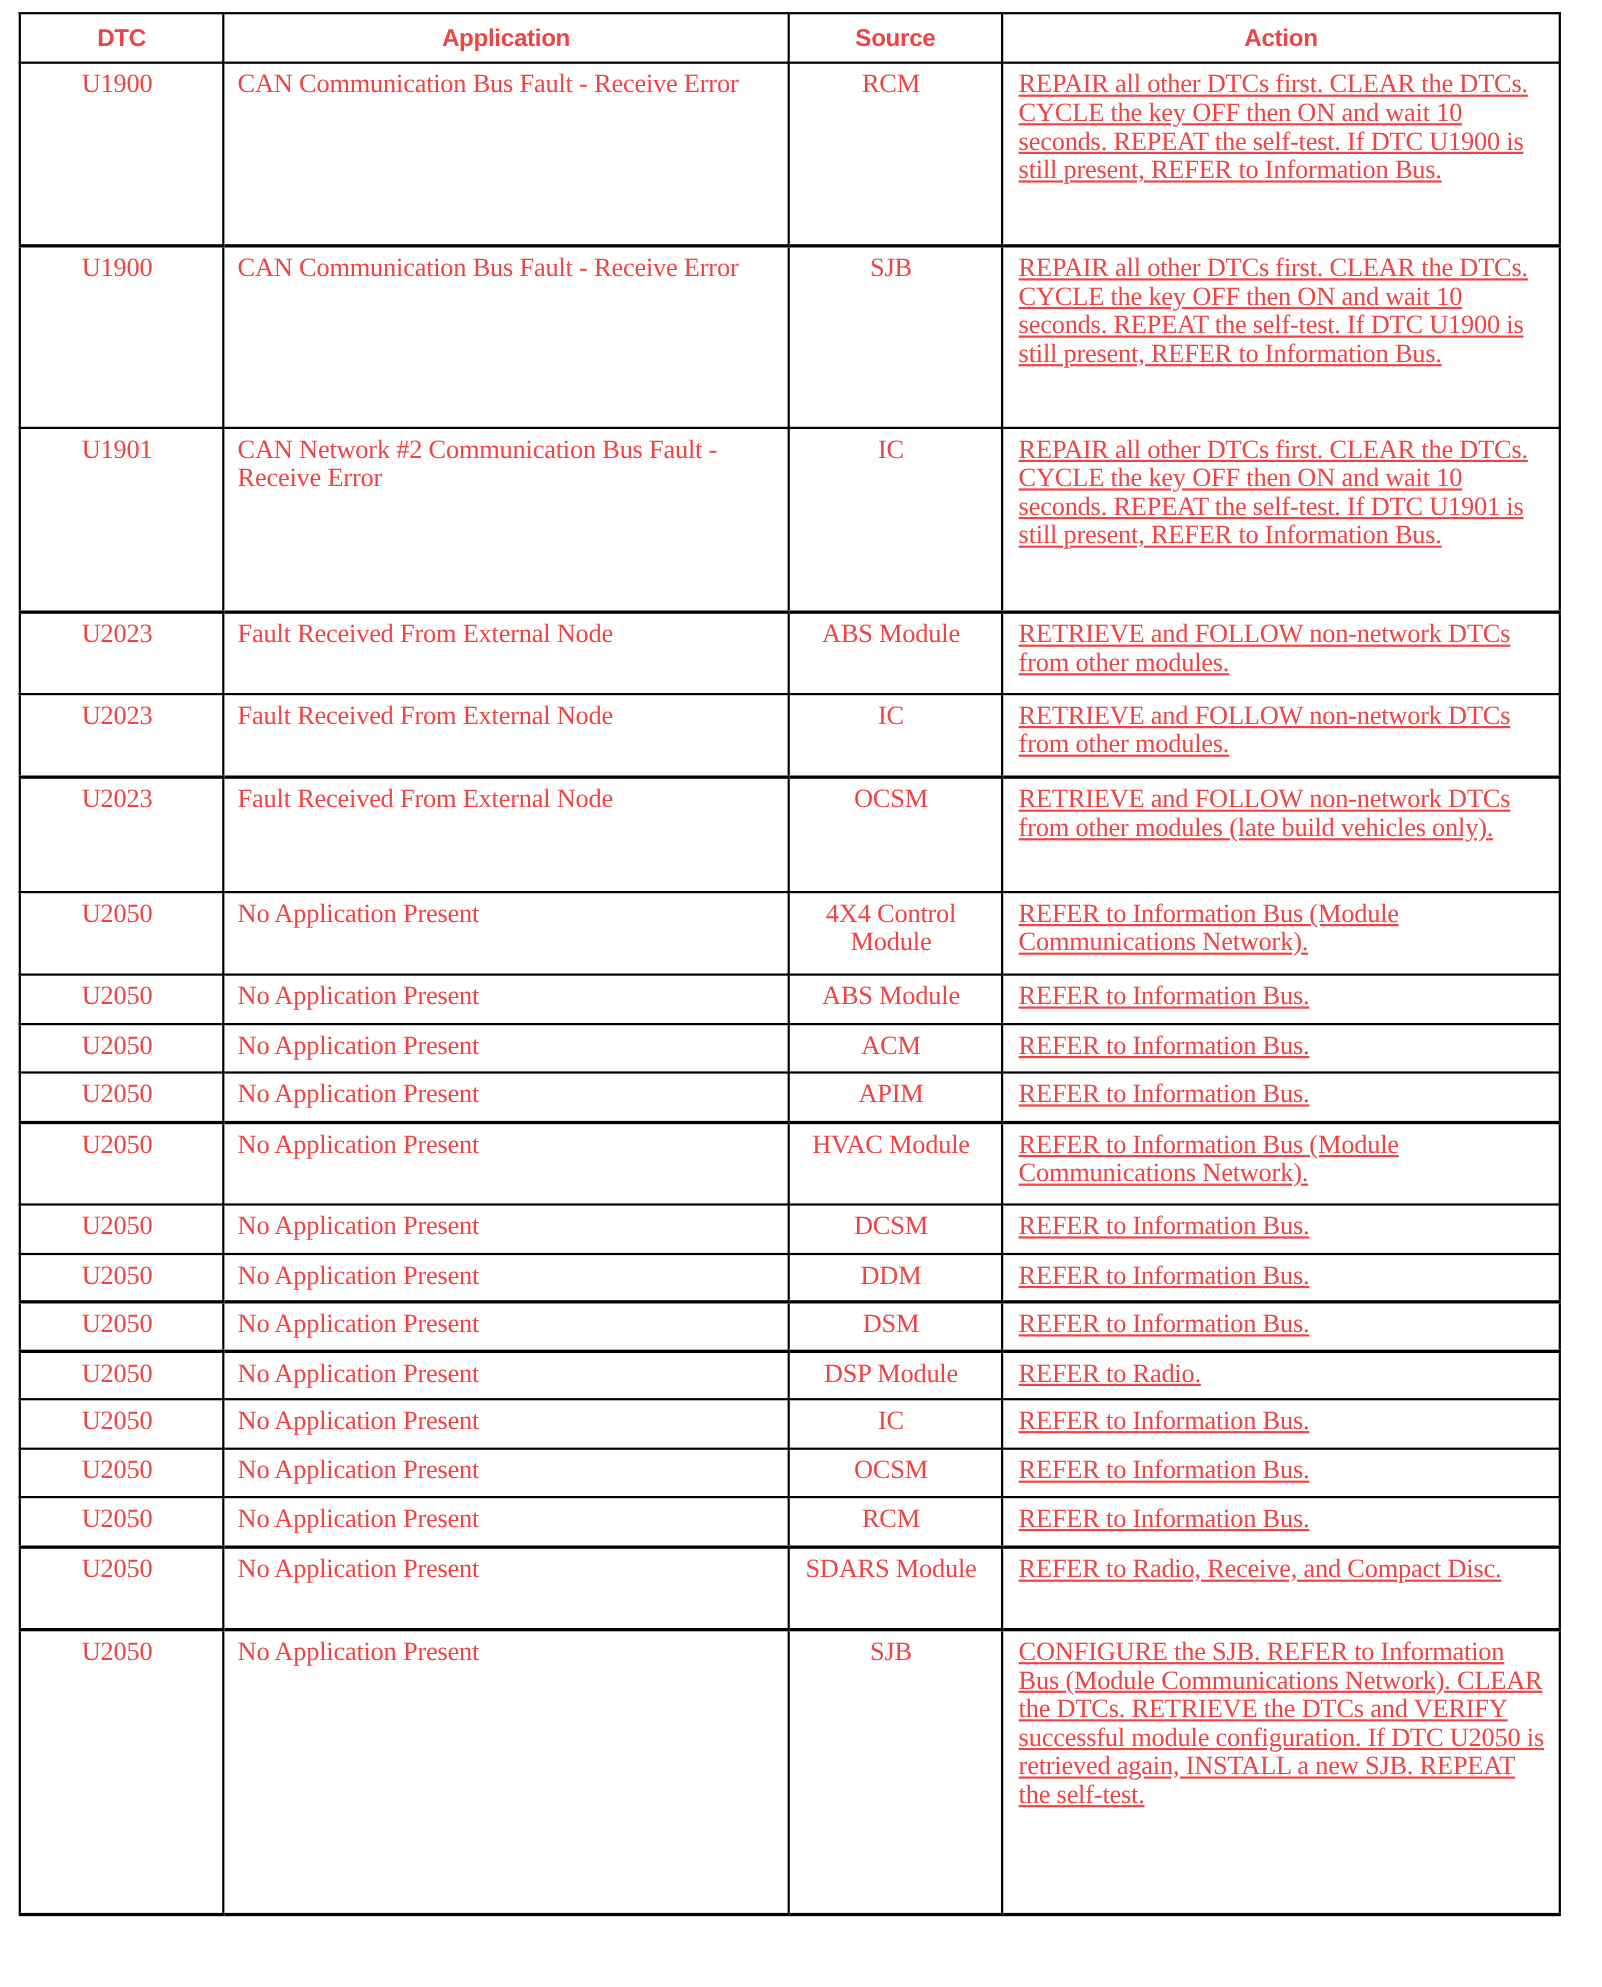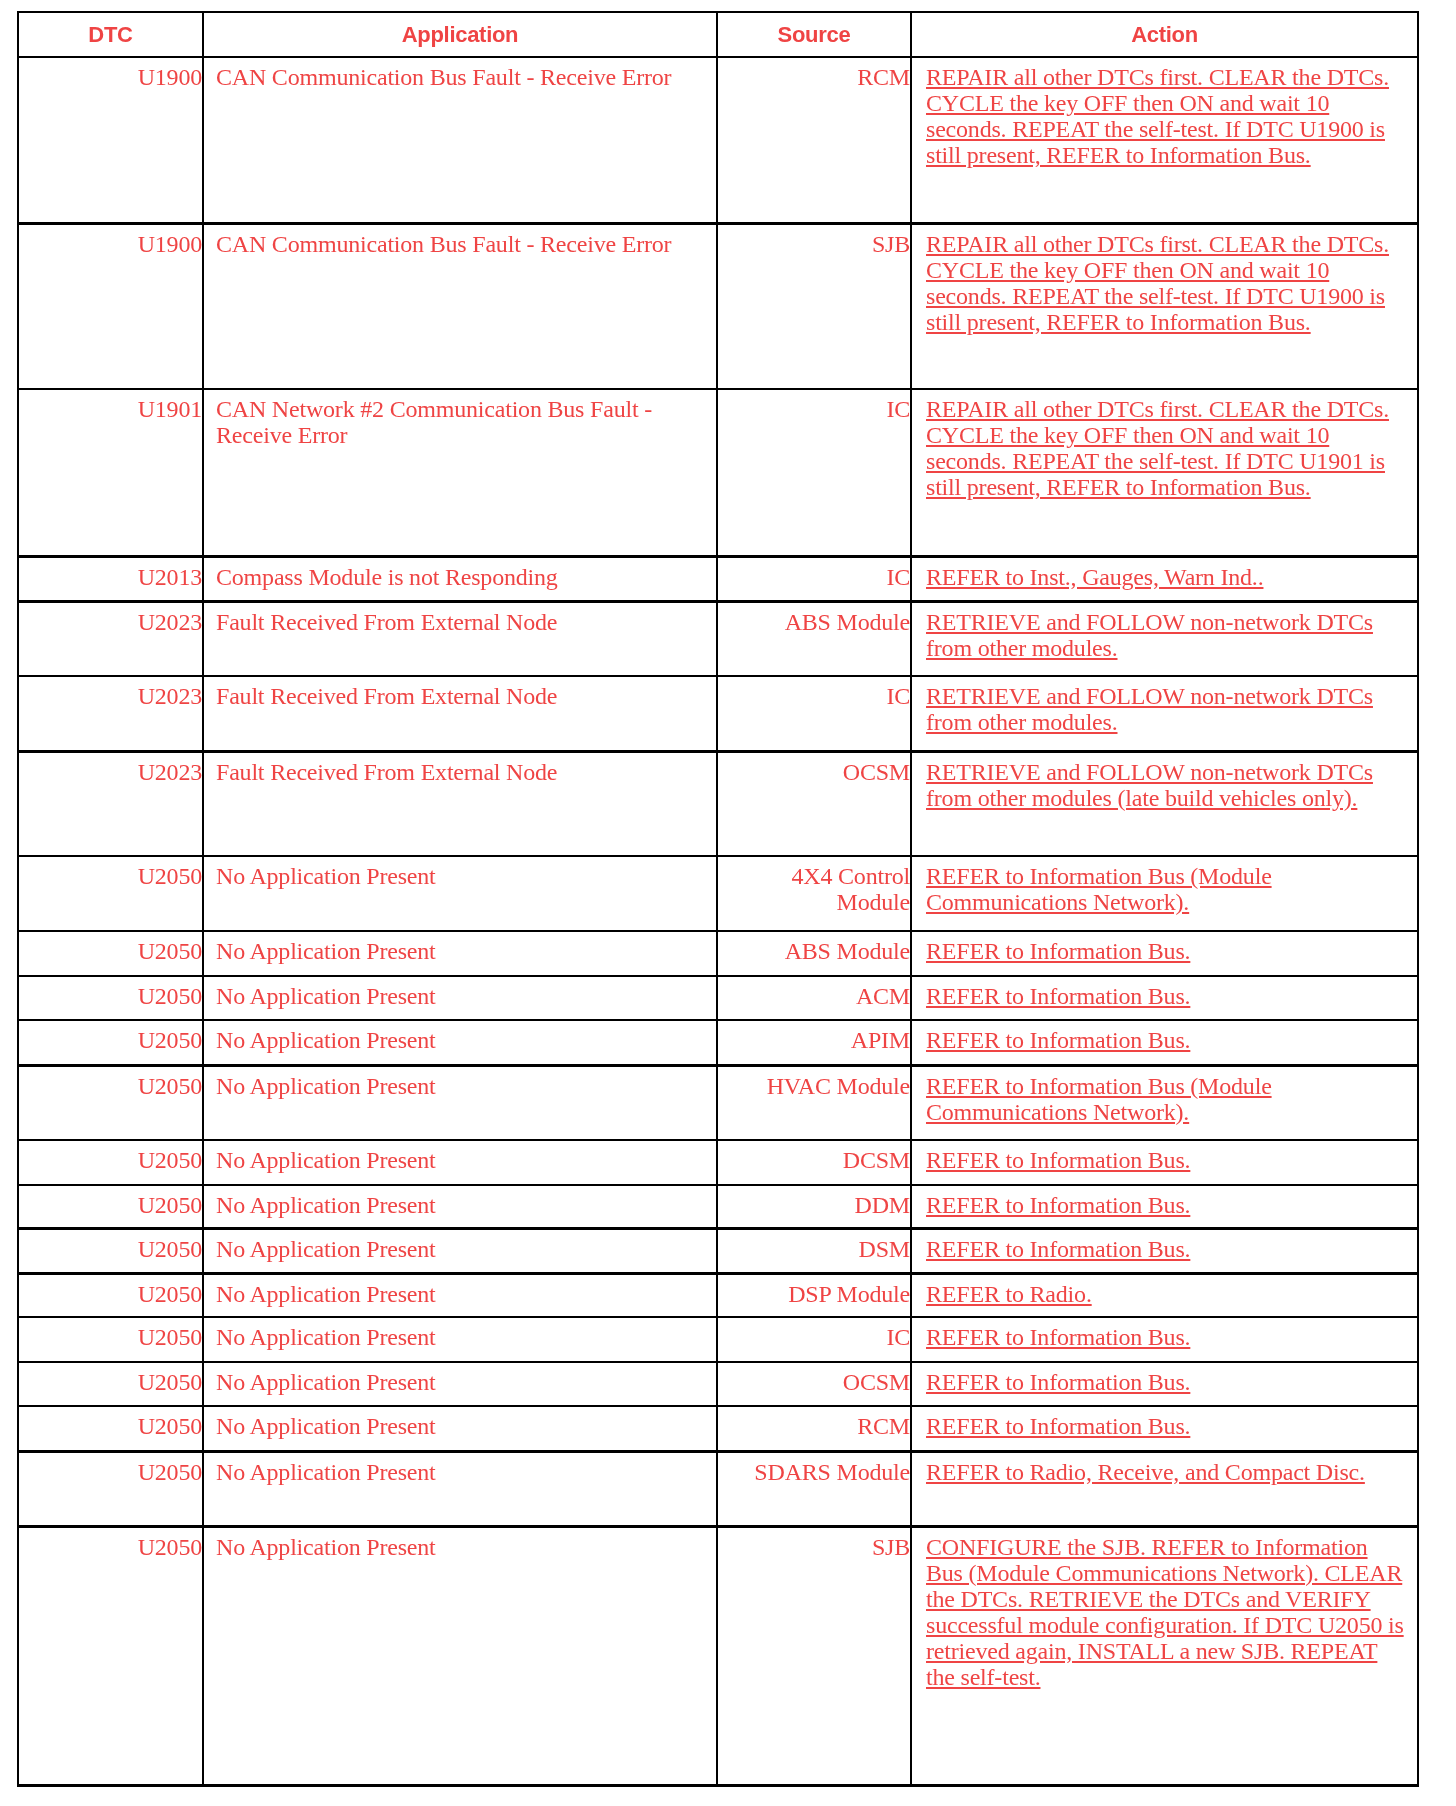--- a/index.html
+++ b/index.html
@@ -31,21 +31,21 @@
     #dtc-table td {
       font-family: "Liberation Serif", serif;
       font-size: 24px;
       line-height: 26px;
       padding: 6px 8px 4px 12px;
       border-left: 2px solid #000;
       border-right: 2px solid #000;
       vertical-align: top;
       letter-spacing: -0.2px;
     }
-    #dtc-table td.dtc, #dtc-table td.src { text-align: right; padding-left: 4px; padding-right: 0; }
+    #dtc-table td.dtc, #dtc-table td.src { text-align: center; padding-left: 4px; padding-right: 12px; }
     #dtc-table td.act { padding-left: 14px; padding-right: 8px; text-decoration: underline; }
     #dtc-table tr.row td { border-top: 2px solid #000; border-bottom: 2px solid #000; }
     #dtc-table tr.row.thick td { border-bottom: 3px solid #000; }
   </style>
 </head>
 <body>
 
 <table id="dtc-table">
   <colgroup>
     <col class="c-dtc">
@@ -72,26 +72,20 @@
         <td class="dtc">U1900</td>
         <td class="desc">CAN Communication Bus Fault - Receive Error</td>
         <td class="src">SJB</td>
         <td class="act">REPAIR all other DTCs first. CLEAR the DTCs. CYCLE the key OFF then ON and wait 10 seconds. REPEAT the self-test. If DTC U1900 is still present, REFER to Information Bus.</td>
       </tr>
     <tr class="row thick" style="height:167px">
         <td class="dtc">U1901</td>
         <td class="desc">CAN Network #2 Communication Bus Fault - Receive Error</td>
         <td class="src">IC</td>
         <td class="act">REPAIR all other DTCs first. CLEAR the DTCs. CYCLE the key OFF then ON and wait 10 seconds. REPEAT the self-test. If DTC U1901 is still present, REFER to Information Bus.</td>
-      </tr>
-    <tr class="row thick" style="height:45px">
-        <td class="dtc">U2013</td>
-        <td class="desc">Compass Module is not Responding</td>
-        <td class="src">IC</td>
-        <td class="act">REFER to Inst., Gauges, Warn Ind..</td>
       </tr>
     <tr class="row" style="height:75px">
         <td class="dtc">U2023</td>
         <td class="desc">Fault Received From External Node</td>
         <td class="src">ABS Module</td>
         <td class="act">RETRIEVE and FOLLOW non-network DTCs from other modules.</td>
       </tr>
     <tr class="row thick" style="height:75px">
         <td class="dtc">U2023</td>
         <td class="desc">Fault Received From External Node</td>

